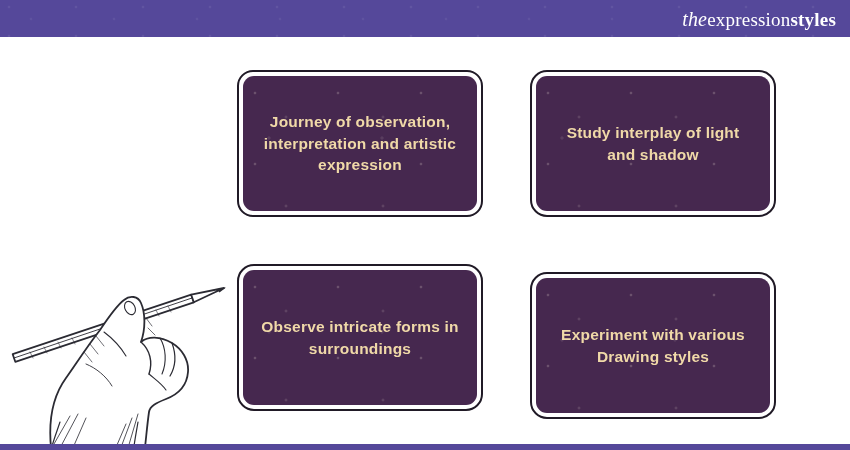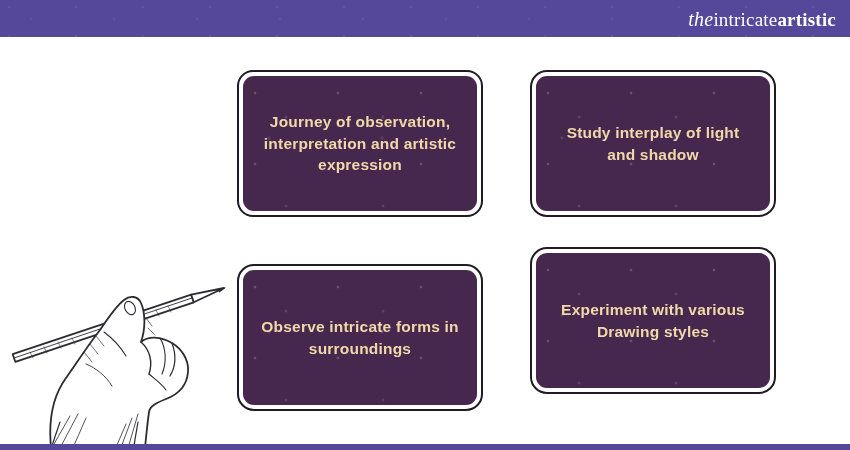--- a/index.html
+++ b/index.html
@@ -47,33 +47,33 @@
     background-size:83px 71px,97px 89px,61px 53px,113px 79px,73px 97px;
     display:flex;align-items:center;justify-content:center;text-align:center;
   }
   .card-text{
     color:#F0D9A8;font-size:15.5px;font-weight:600;line-height:1.4;
     letter-spacing:.2px;max-width:205px;
   }
   .card-pos-1{left:237px;top:70px;border-radius:16px;}
   .card-pos-2{left:530px;top:70px;}
   .card-pos-3{left:237px;top:264px;}
-  .card-pos-4{left:530px;top:247px;border-radius:17px;}
+  .card-pos-4{left:530px;top:272px;border-radius:17px;}
   
   .hand-wrap{position:absolute;left:0;top:272px;width:232px;height:178px;overflow:hidden;}
   .hand-wrap svg{display:block;}
 </style>
 </head>
 <body>
 
 <div class="stage">
 
   <div class="header-bar">
     <div class="brand">
-      <span class="the">the</span><span class="knowledge">intricate</span><span class="academy"></span><span class="academy">artistic</span>
+      <span class="the">the</span><span class="knowledge">expression</span><span class="academy"></span><span class="academy">styles</span>
     </div>
   </div>
 
   <div class="card card-pos-1">
     <div class="card-inner">
       <div class="card-text">Journey of observation, interpretation and artistic expression</div>
     </div>
   </div>
 
   <div class="card card-pos-2">

